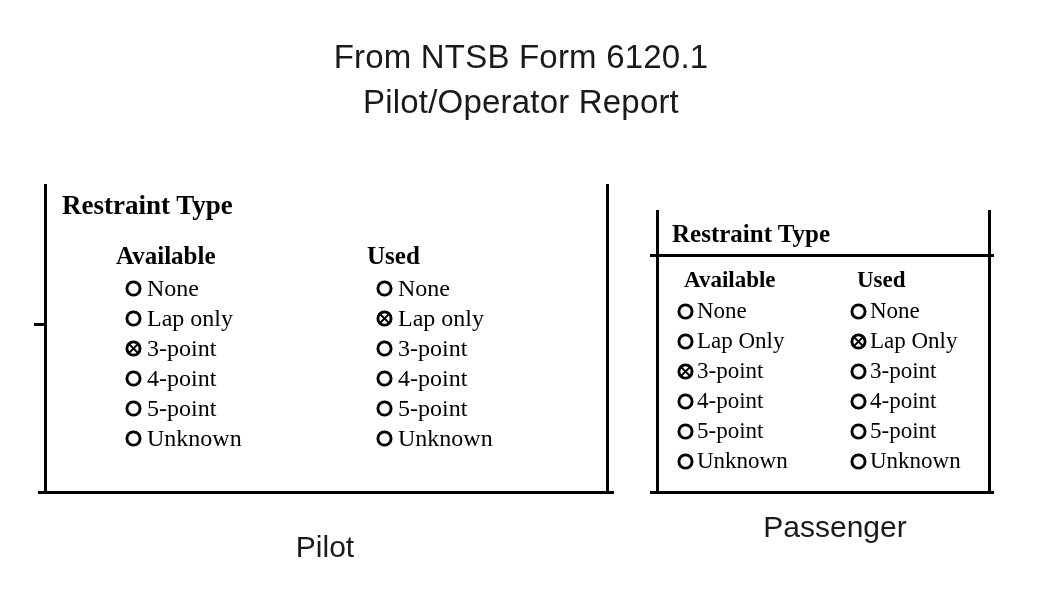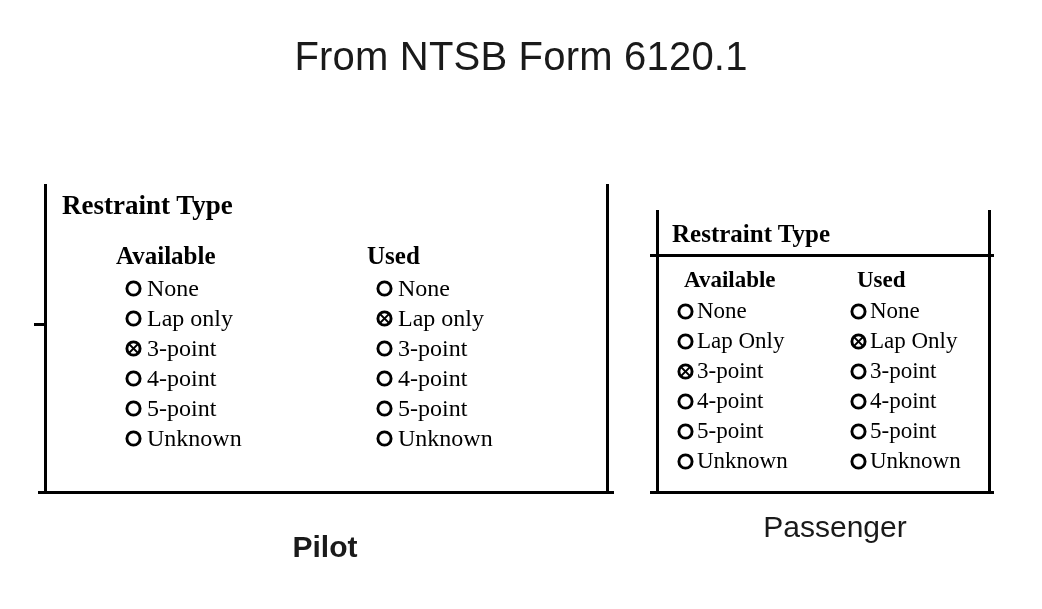--- a/index.html
+++ b/index.html
@@ -20,21 +20,21 @@
   #title-block {
     position: absolute;
     left: 0;
     top: 34px;
     width: 1042px;
     text-align: center;
     font-family: "Liberation Sans", "DejaVu Sans", sans-serif;
     color: #1a1a1a;
   }
   #title-block .title-line {
-    font-size: 40px;
+    font-size: 33px;
     line-height: 45px;
     letter-spacing: 0.2px;
     white-space: pre;
   }
 
   
   .rule-v {
     position: absolute;
     background: #000;
     width: 3px;
@@ -96,28 +96,29 @@
 
   
   .panel-caption {
     position: absolute;
     font-family: "Liberation Sans", "DejaVu Sans", sans-serif;
     font-size: 30px;
     color: #1a1a1a;
     text-align: center;
     white-space: nowrap;
   }
-  #caption-pilot     { left: 180px; top: 530px; width: 290px; font-weight: bold; }
+  #caption-pilot     { left: 180px; top: 530px; width: 290px; }
   #caption-passenger { left: 690px; top: 510px; width: 290px; }
 </style>
 </head>
 <body>
 
 <div id="title-block">
   <div class="title-line">From NTSB Form 6120.1</div>
+  <div class="title-line">Pilot/Operator Report</div>
 </div>
 
 <div id="pilot-panel">
 
   <div class="rule-v" style="left:44px; top:184px; height:310px;"></div>
   <div class="rule-v" style="left:606px; top:184px; height:310px;"></div>
   <div class="rule-h" style="left:38px; top:491px; width:576px;"></div>
   <div class="rule-h" style="left:34px; top:323px; width:12px;"></div>
 
   <div class="section-title">Restraint Type</div>

